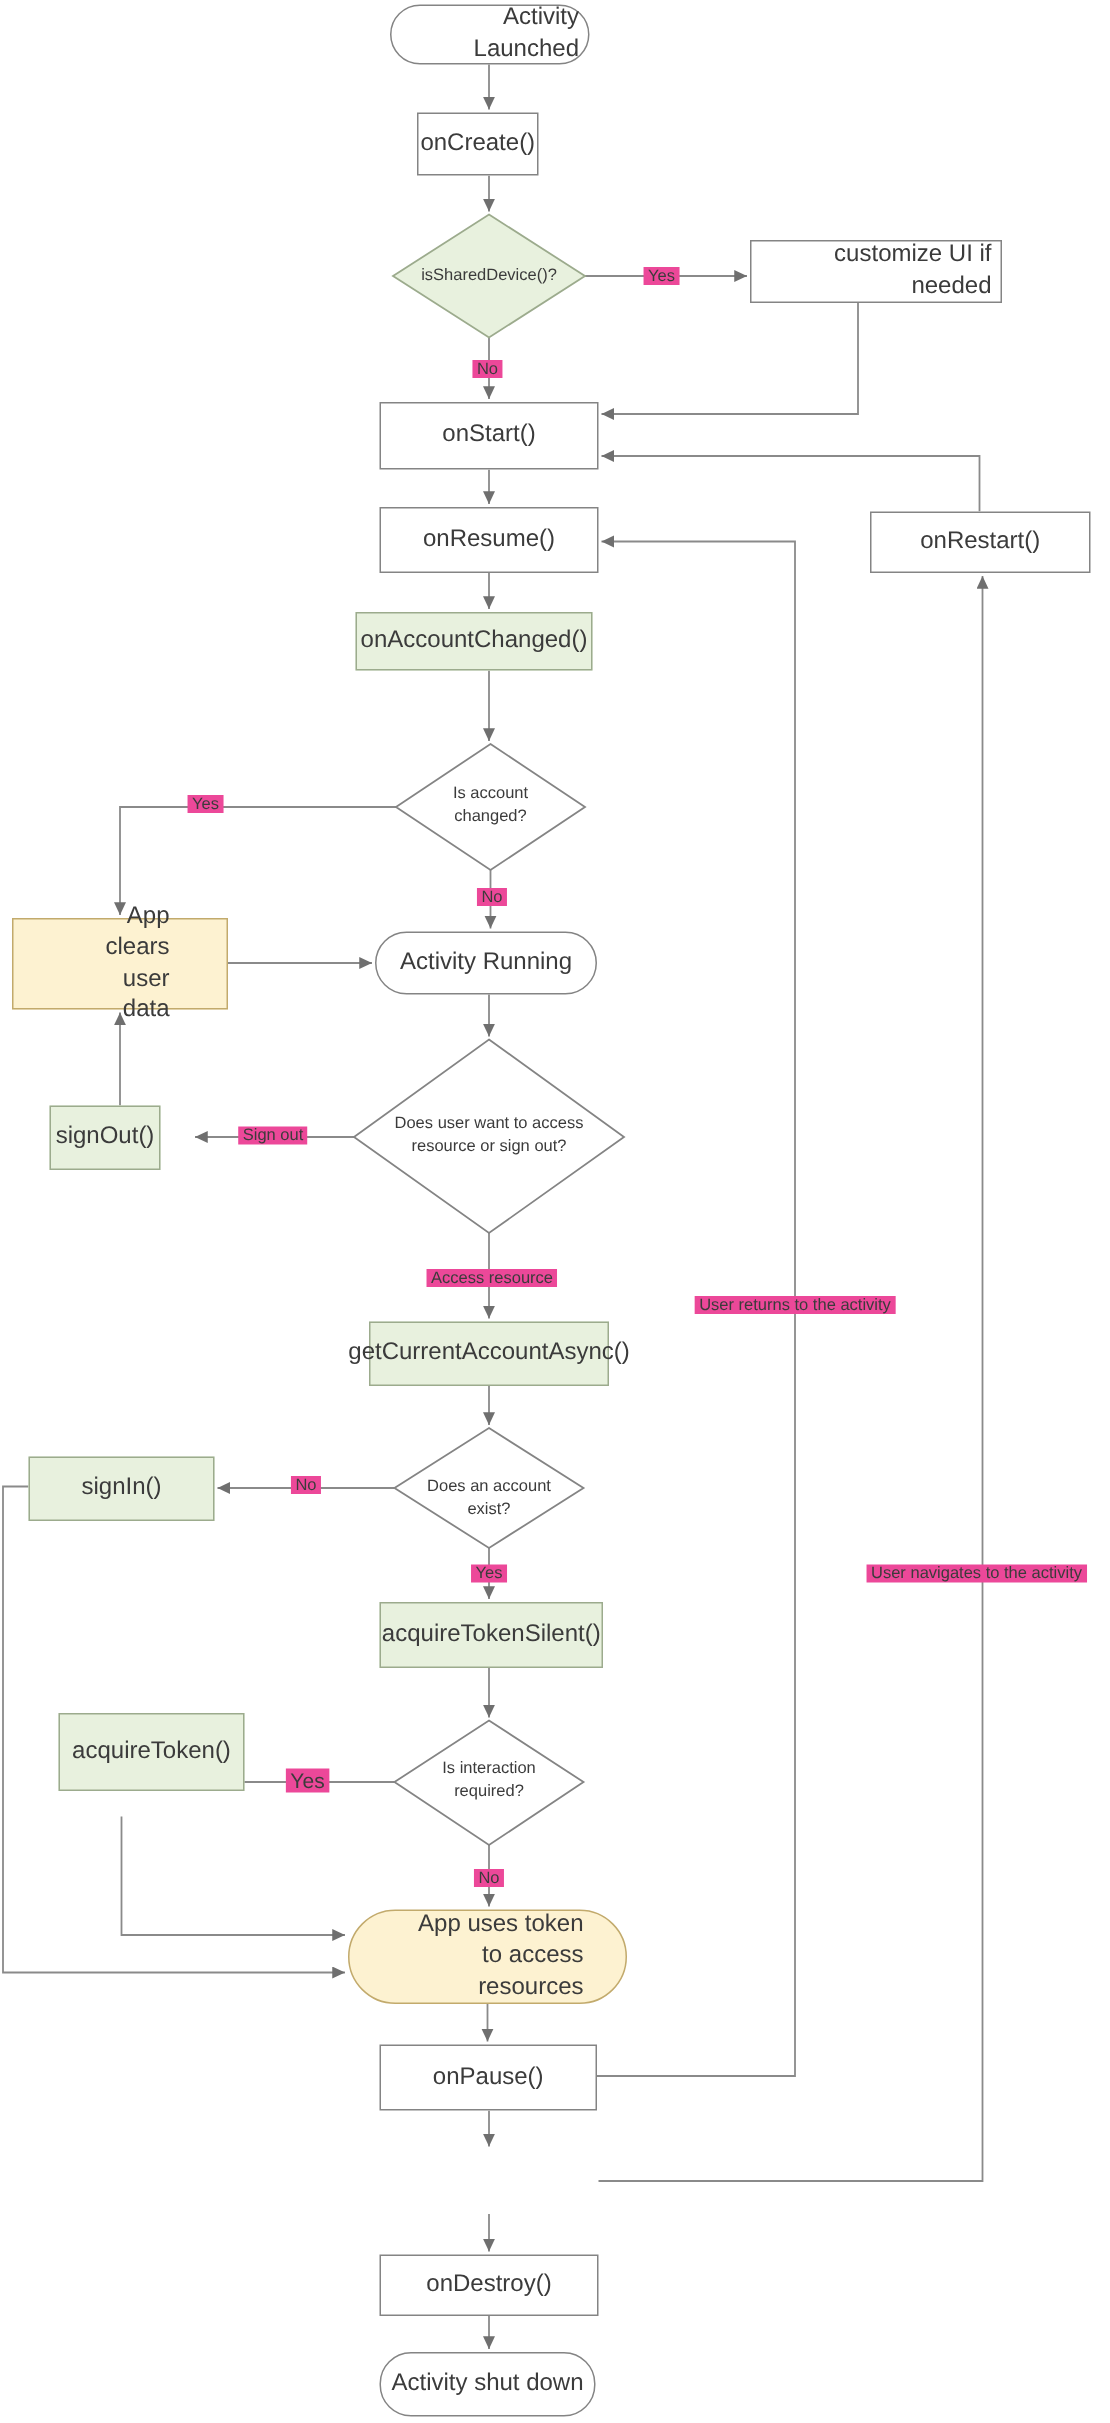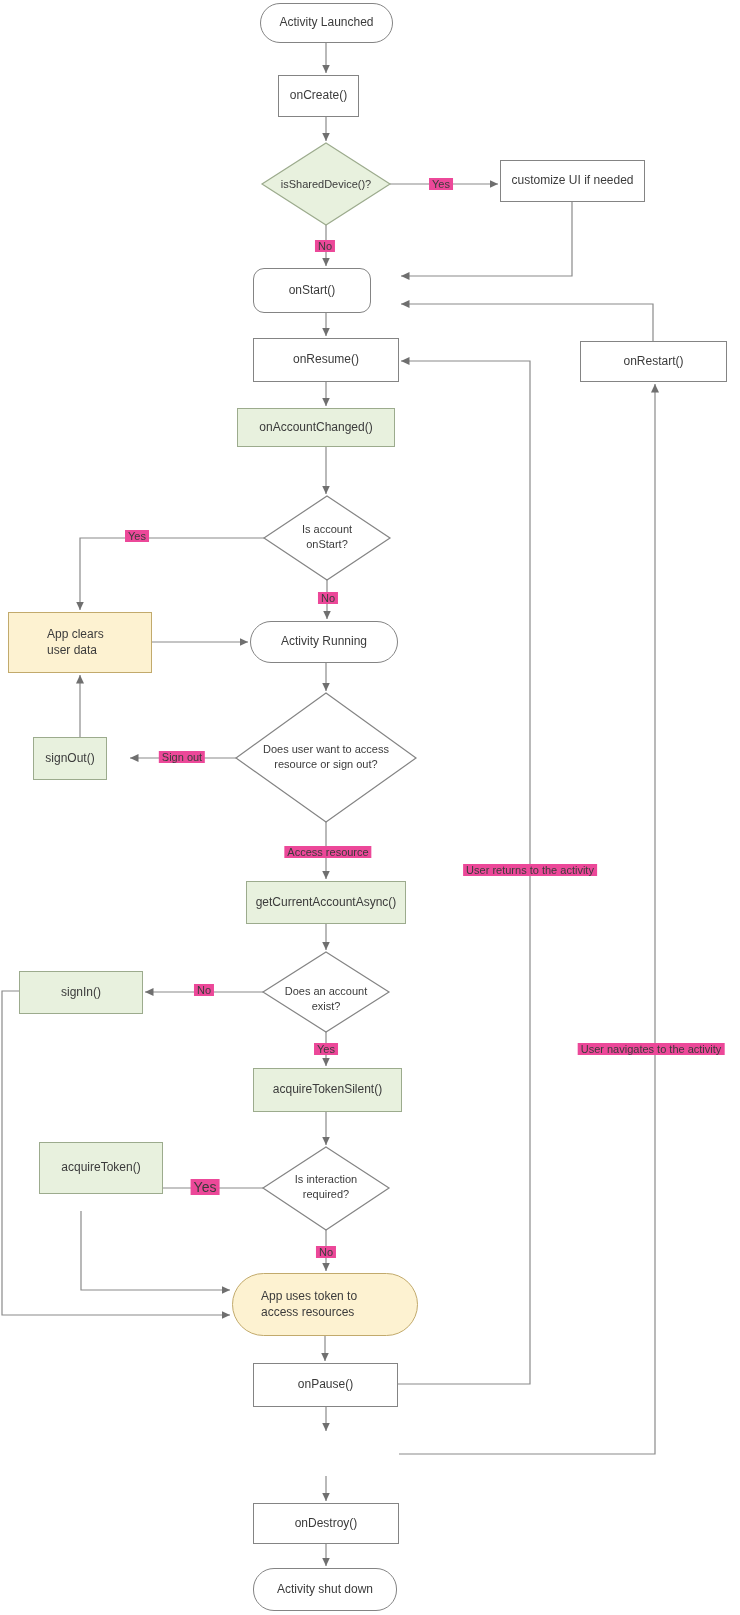--- a/index.html
+++ b/index.html
@@ -8,22 +8,22 @@
     width:740px;height:1615px;
     background:#ffffff;
     font-family:"Liberation Sans", sans-serif;
     color:#3b3b3b;
     overflow:hidden;
   }
   #wires{position:absolute;left:0;top:0;width:740px;height:1615px;}
   .node{
     position:absolute;
     display:flex;align-items:center;justify-content:center;
-    text-align:left;
-    font-size:12px;line-height:1.3;
+    text-align:right;
+    font-size:16px;line-height:1.3;
     background:#ffffff;
     border:1px solid #848484;
     box-sizing:border-box;
     padding:2px 6px;
   }
   .stadium{border-radius:21px;}
   .bigstadium{border-radius:32px;}
   .green{background:#e8f1de;border-color:#9cab8d;}
   .yellow{background:#fdf2d1;border-color:#c2aa6c;}
   .dlabel{
@@ -95,25 +95,25 @@
   </svg>
 
   <div class="node stadium" style="left:260px;top:3px;width:133px;height:40px;">
       <span>Activity Launched</span>
     </div>
 
   <div class="node" style="left:278px;top:75px;width:81px;height:42px;">
       <span>onCreate()</span>
     </div>
 
-  <div class="node" style="left:500px;top:160px;width:145px;height:42px;">
+  <div class="node" style="left:500px;top:160px;width:168px;height:42px;">
       <span>customize UI if needed</span>
     </div>
 
-  <div class="node" style="left:253px;top:268px;width:118px;height:45px;border-radius:11px;">
+  <div class="node" style="left:253px;top:268px;width:146px;height:45px;">
       <span>onStart()</span>
     </div>
 
   <div class="node" style="left:580px;top:341px;width:147px;height:41px;">
       <span>onRestart()</span>
     </div>
 
   <div class="node" style="left:253px;top:338px;width:146px;height:44px;">
       <span>onResume()</span>
     </div>
@@ -161,21 +161,21 @@
 
   <div class="node" style="left:253px;top:1503px;width:146px;height:41px;">
       <span>onDestroy()</span>
     </div>
 
   <div class="node stadium" style="left:253px;top:1568px;width:144px;height:43px;">
       <span>Activity shut down</span>
     </div>
 
   <div class="dlabel" style="left:326px;top:184px;width:120px;">isSharedDevice()?</div>
-  <div class="dlabel" style="left:327px;top:537px;width:75px;">Is account onStart?</div>
+  <div class="dlabel" style="left:327px;top:537px;width:75px;">Is account changed?</div>
   <div class="dlabel" style="left:326px;top:757px;width:158px;">Does user want to access resource or sign out?</div>
   <div class="dlabel" style="left:326px;top:999px;width:105px;">Does an account exist?</div>
   <div class="dlabel" style="left:326px;top:1187px;width:90px;">Is interaction required?</div>
 
   <div class="elabel" style="left:441px;top:184px;">Yes</div>
   <div class="elabel" style="left:325px;top:246px;">No</div>
   <div class="elabel" style="left:137px;top:536px;">Yes</div>
   <div class="elabel" style="left:328px;top:598px;">No</div>
   <div class="elabel" style="left:182px;top:757px;">Sign out</div>
   <div class="elabel" style="left:328px;top:852px;">Access resource</div>

